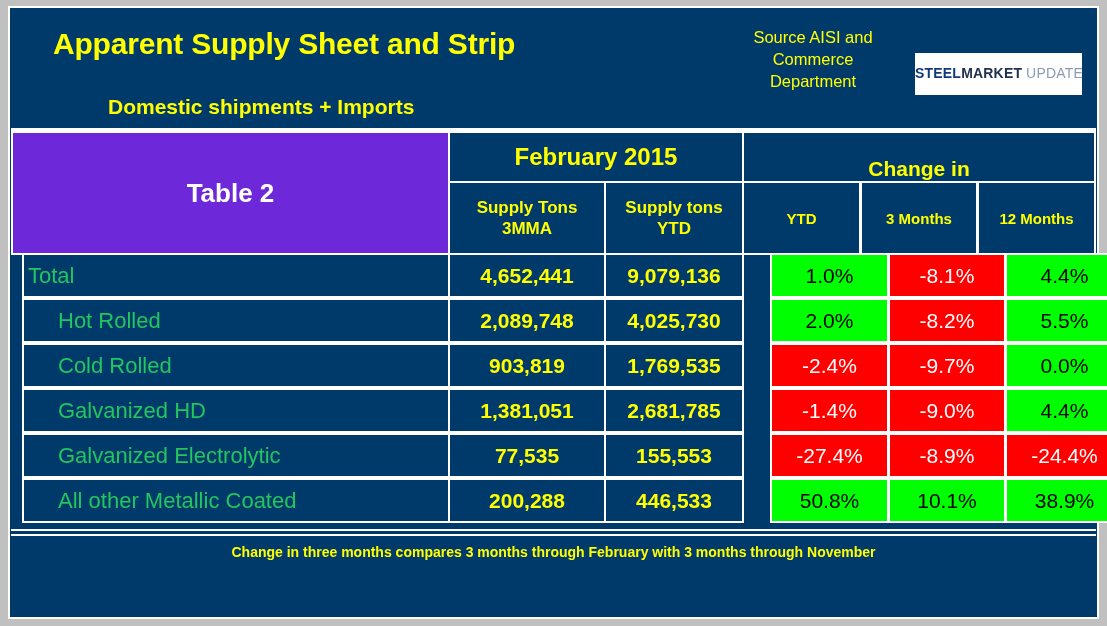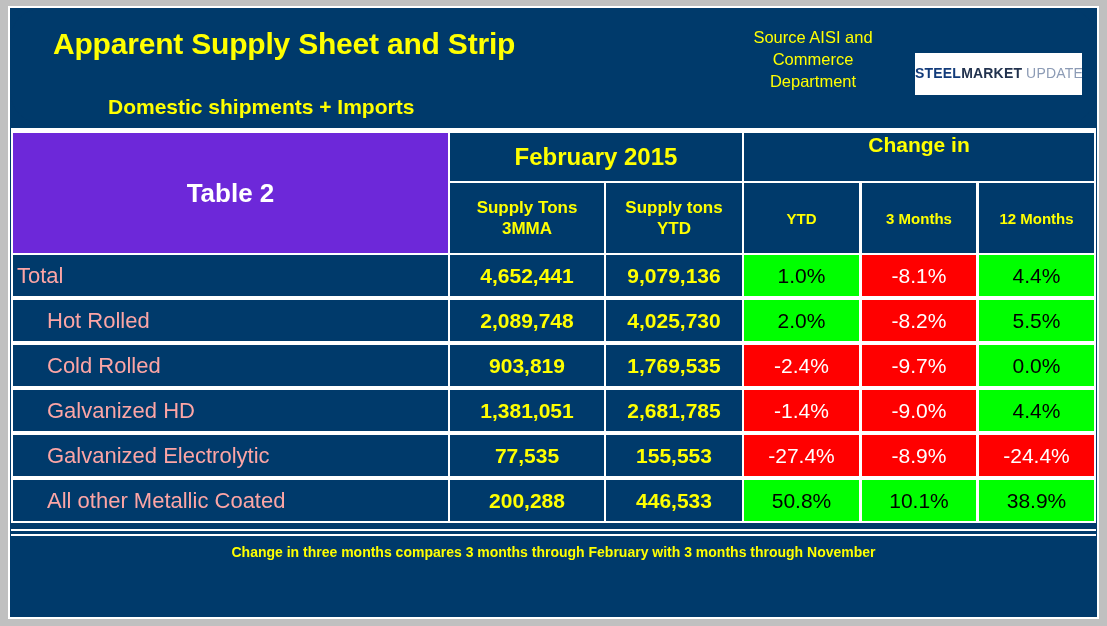--- a/index.html
+++ b/index.html
@@ -152,21 +152,21 @@
   }
   #hdr-feb span { color: #ffff00; font-size: 24px; font-weight: bold; }
 
   #hdr-change {
     position: absolute;
     left: 731px; top: 0;
     width: 354px; height: 52px;
     border: 2px solid #ffffff;
     box-sizing: border-box;
     background: #003a6b;
-    display: flex; align-items: flex-start; justify-content: center;
+    display: flex; align-items: flex-end; justify-content: center;
   }
   #hdr-change span { color: #ffff00; font-size: 21px; font-weight: bold; }
 
   .subhdr {
     position: absolute;
     top: 50px;
     height: 74px;
     border: 2px solid #ffffff;
     box-sizing: border-box;
     background: #003a6b;
@@ -186,23 +186,23 @@
   .trow { position: relative; height: 45px; }
   .cell {
     position: absolute;
     top: 0; height: 45px;
     border: 2px solid #ffffff;
     box-sizing: border-box;
     display: flex;
     align-items: center;
   }
   .c-label {
-    left: 0; width: 439px;
-    background: #003a6b;
-    color: #fca5a5;
+    left: 11px; width: 439px;
+    background: #003a6b;
+    color: #22c55e;
     font-size: 22px;
     justify-content: flex-start;
   }
   .c-label span { padding-left: 4px; }
   .c-label.indent span { padding-left: 34px; }
 
   .c-num {
     background: #003a6b;
     color: #ffff00;
     font-size: 21px;
@@ -210,20 +210,21 @@
     justify-content: center;
   }
   .c-n1 { left: 437px; width: 158px; }
   .c-n2 { left: 593px; width: 140px; }
 
   .c-pct {
     font-size: 21px;
     font-weight: normal;
     justify-content: center;
     border-color: #ffffff;
+    margin-left: 28px;
   }
   .c-p1 { left: 731px; width: 119px; }
   .c-p2 { left: 849px; width: 118px; }
   .c-p3 { left: 966px; width: 119px; }
   .pos { background: #00ff00; color: #000000; }
   .neg { background: #ff0000; color: #ffffff; }
 
   
   #footer {
     position: absolute;

